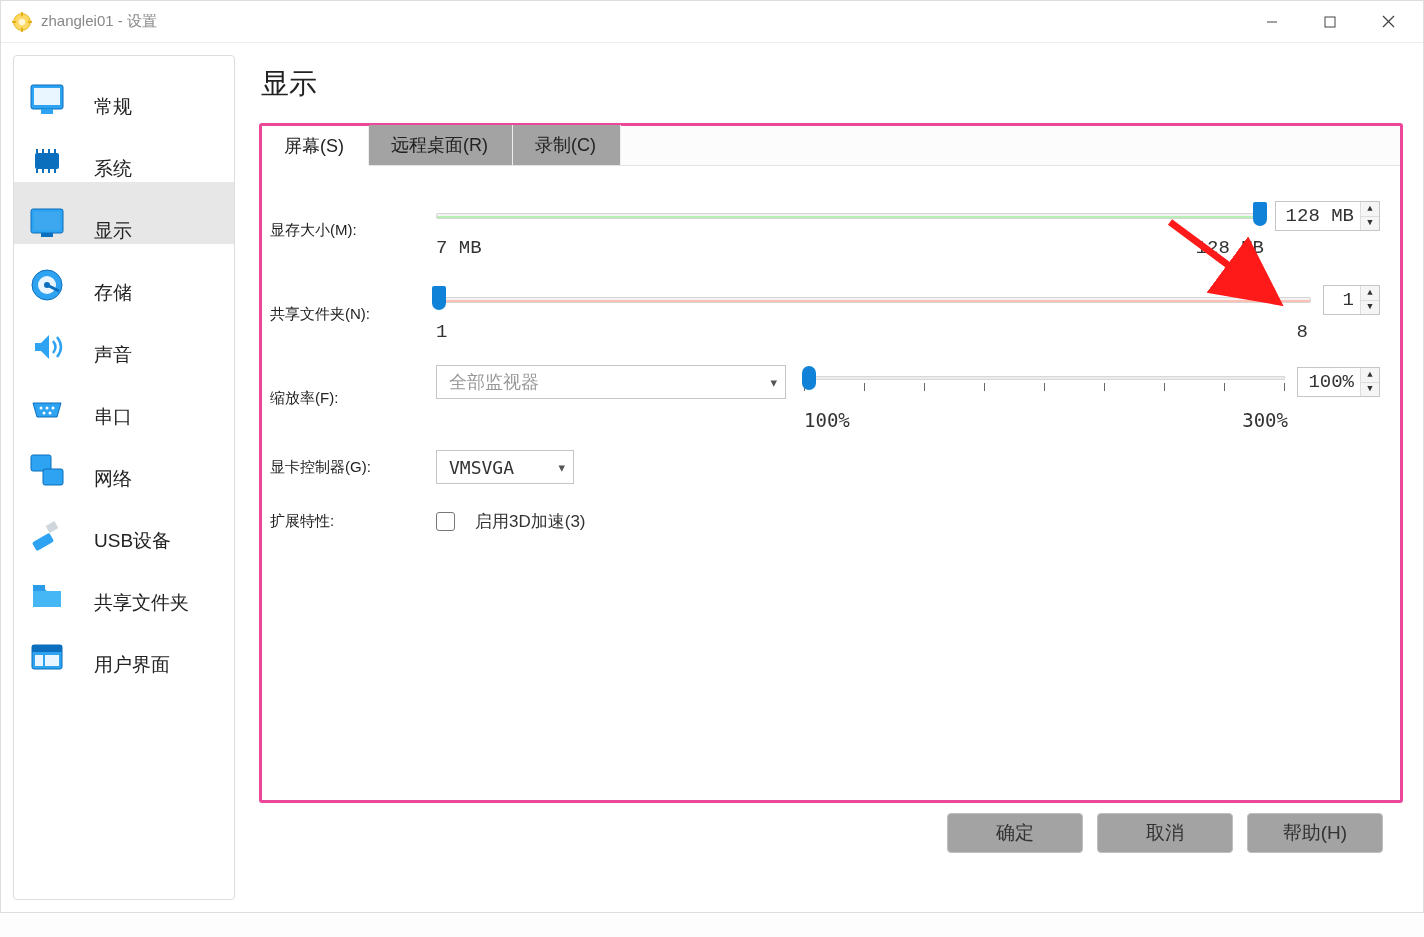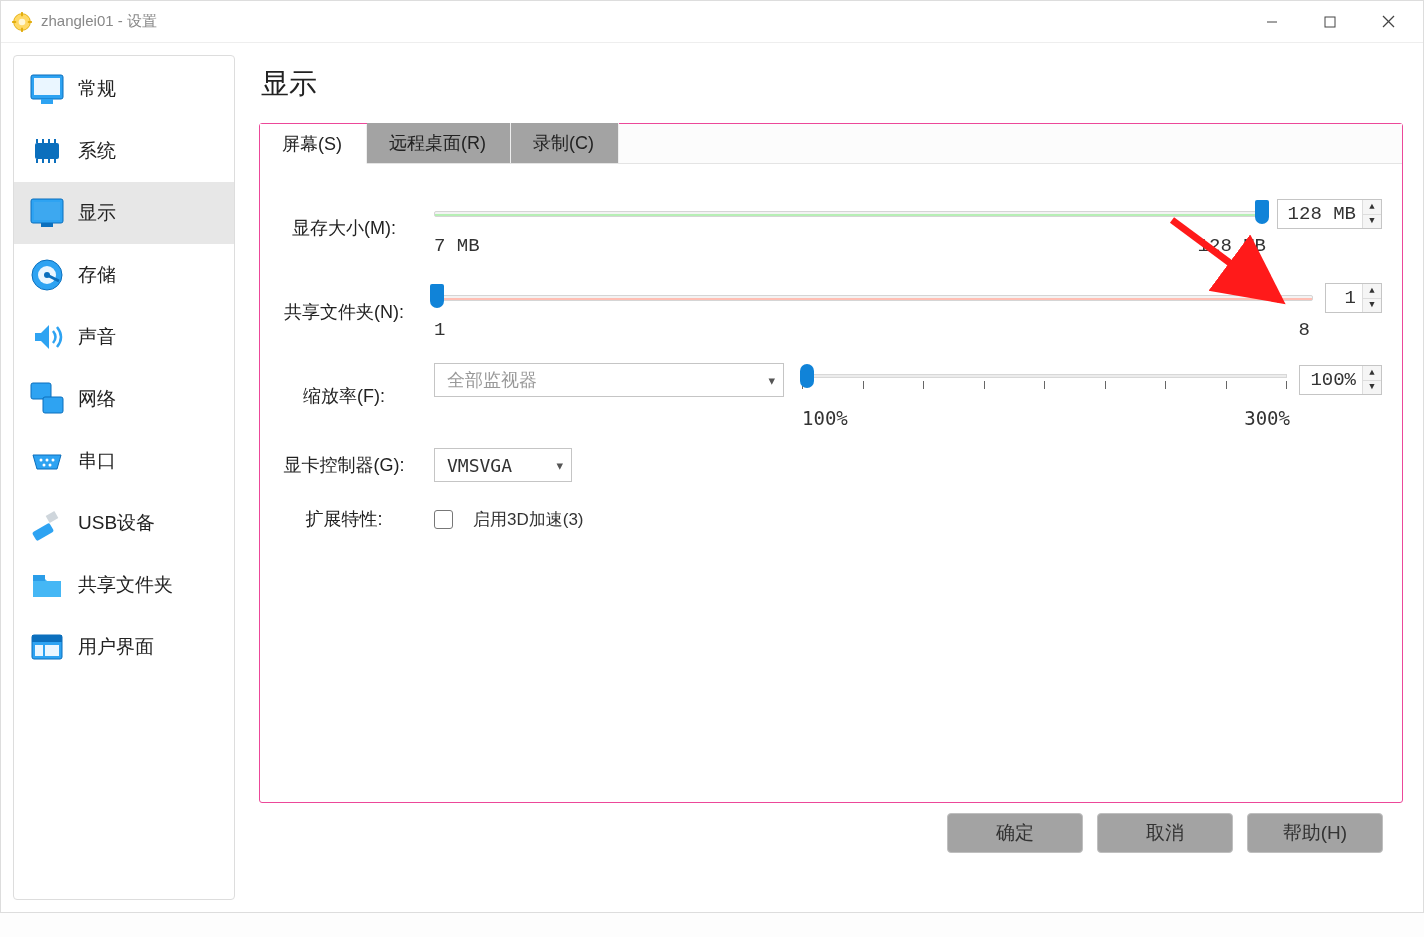--- a/index.html
+++ b/index.html
@@ -60,24 +60,24 @@
   .sidebar {
     width: 222px;
     margin: 12px 0 12px 12px;
     background: #fff;
     border: 1px solid #ddd;
     border-radius: 4px;
     padding: 2px 0;
   }
   .sidebar-item {
     display: flex;
-    align-items: center;
+    align-items: flex-end;
     height: 62px;
     padding: 0 12px;
-    gap: 10px;
+    gap: 26px;
     cursor: pointer;
   }
   .sidebar-item.selected {
     background: #e7e7e7;
   }
   .sidebar-icon {
     width: 42px;
     height: 42px;
     display: flex;
     align-items: center;
@@ -93,21 +93,21 @@
     display: flex;
     flex-direction: column;
     padding: 16px 20px 0 24px;
   }
   .page-title {
     font-size: 28px;
     margin: 6px 0 20px 2px;
     color: #222;
   }
   .tabs-container {
-    border: 1px solid #ec4899;
+    border: 3px solid #ec4899;
     border-radius: 3px;
     height: 680px;
     position: relative;
     background: #fff;
   }
   .tabs {
     display: flex;
     border-bottom: 1px solid #e4e4e4;
     background: #fcfcfc;
     height: 40px;
@@ -136,22 +136,22 @@
     padding: 22px 20px 20px 8px;
   }
   .row {
     display: flex;
     align-items: center;
     margin-bottom: 0;
     min-height: 82px;
   }
   .row-label {
     width: 166px;
-    text-align: center;
-    font-size: 18px;
+    text-align: left;
+    font-size: 15px;
     color: #222;
     padding-right: 14px;
     flex-shrink: 0;
   }
   .slider-area {
     flex: 1;
     display: flex;
     flex-direction: column;
   }
   .slider-track-wrap {
@@ -430,38 +430,38 @@
               <path d="M8 16 L14 16 L22 8 L22 32 L14 24 L8 24 Z" fill="#2ea3f2"></path>
               <path d="M26 14 Q31 20 26 26" fill="none" stroke="#2ea3f2" stroke-width="2.5"></path>
               <path d="M30 10 Q38 20 30 30" fill="none" stroke="#2ea3f2" stroke-width="2.5"></path>
             </svg>
           </span>
         <span class="sidebar-label">声音</span>
       </div>
       <div class="sidebar-item">
         <span class="sidebar-icon">
             <svg width="40" height="40">
-              <rect x="4" y="4" width="20" height="16" rx="2" fill="#2ea3f2" stroke="#0b6fbd"></rect>
-              <rect x="16" y="18" width="20" height="16" rx="2" fill="#2ea3f2" stroke="#0b6fbd"></rect>
-            </svg>
-          </span>
-        <span class="sidebar-label">网络</span>
-      </div>
-      <div class="sidebar-item">
-        <span class="sidebar-icon">
-            <svg width="40" height="40">
               <path d="M6 14 L34 14 L30 28 L10 28 Z" fill="#2ea3f2" stroke="#0b6fbd"></path>
               <circle cx="14" cy="19" r="1.5" fill="#fff"></circle>
               <circle cx="20" cy="19" r="1.5" fill="#fff"></circle>
               <circle cx="26" cy="19" r="1.5" fill="#fff"></circle>
               <circle cx="17" cy="24" r="1.5" fill="#fff"></circle>
               <circle cx="23" cy="24" r="1.5" fill="#fff"></circle>
             </svg>
           </span>
         <span class="sidebar-label">串口</span>
+      </div>
+      <div class="sidebar-item">
+        <span class="sidebar-icon">
+            <svg width="40" height="40">
+              <rect x="4" y="4" width="20" height="16" rx="2" fill="#2ea3f2" stroke="#0b6fbd"></rect>
+              <rect x="16" y="18" width="20" height="16" rx="2" fill="#2ea3f2" stroke="#0b6fbd"></rect>
+            </svg>
+          </span>
+        <span class="sidebar-label">网络</span>
       </div>
       <div class="sidebar-item">
         <span class="sidebar-icon">
             <svg width="40" height="40">
               <rect x="6" y="24" width="20" height="10" rx="2" fill="#2ea3f2" transform="rotate(-30 16 29)"></rect>
               <rect x="20" y="10" width="10" height="8" fill="#cfd6dc" transform="rotate(-30 25 14)"></rect>
             </svg>
           </span>
         <span class="sidebar-label">USB设备</span>
       </div>

